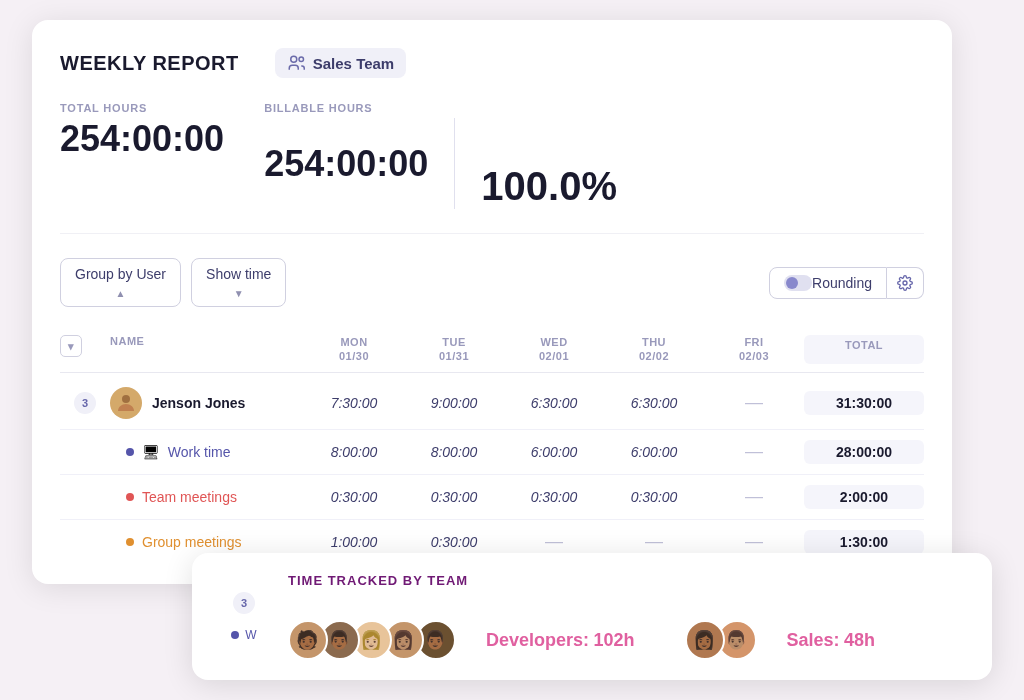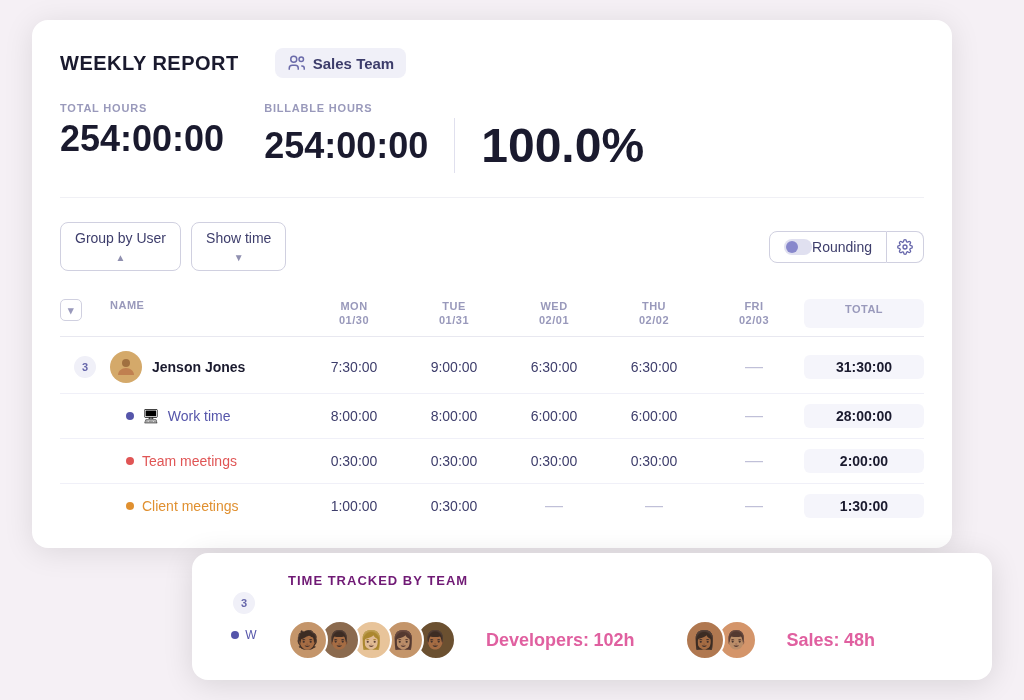--- a/index.html
+++ b/index.html
@@ -93,25 +93,26 @@
     }
 
     .stat-separator {
       width: 1px;
       background: #e0e0ee;
       align-self: stretch;
       margin: 0 10px;
     }
 
     .stat-percent {
-      font-size: 48px;
+      font-size: 40px;
       font-weight: 700;
       color: #1a1a2e;
       display: flex;
       align-items: center;
+      margin-top: 46px;
     }
 
     .billable-group {
       display: flex;
       align-items: flex-start;
       gap: 0;
     }
 
     
     .controls-row {
@@ -285,20 +286,21 @@
       align-items: center;
       justify-content: center;
       font-size: 16px;
       background: #ddd;
     }
 
     .cell-time {
       text-align: center;
       font-size: 14px;
       color: #3d3d6b;
+      font-style: italic;
     }
 
     .cell-dash {
       text-align: center;
       font-size: 18px;
       color: #c0c0d8;
     }
 
     .cell-total {
       text-align: center;
@@ -578,21 +580,21 @@
         <div class="cell-time">0:30:00</div>
         <div class="cell-time">0:30:00</div>
         <div class="cell-dash">—</div>
         <div class="cell-total">2:00:00</div>
       </div>
 
       <div class="table-row">
         <div></div>
         <div class="sub-row-name">
           <span class="dot" style="background:#e09030;"></span>
-          <a class="project-link client-meetings-link" href="#">Client meetings</a>
+          <a class="project-link client-meetings-link" href="#">Group meetings</a>
         </div>
         <div class="cell-time">1:00:00</div>
         <div class="cell-time">0:30:00</div>
         <div class="cell-dash">—</div>
         <div class="cell-dash">—</div>
         <div class="cell-dash">—</div>
         <div class="cell-total">1:30:00</div>
       </div>
     </div>
   </div>

